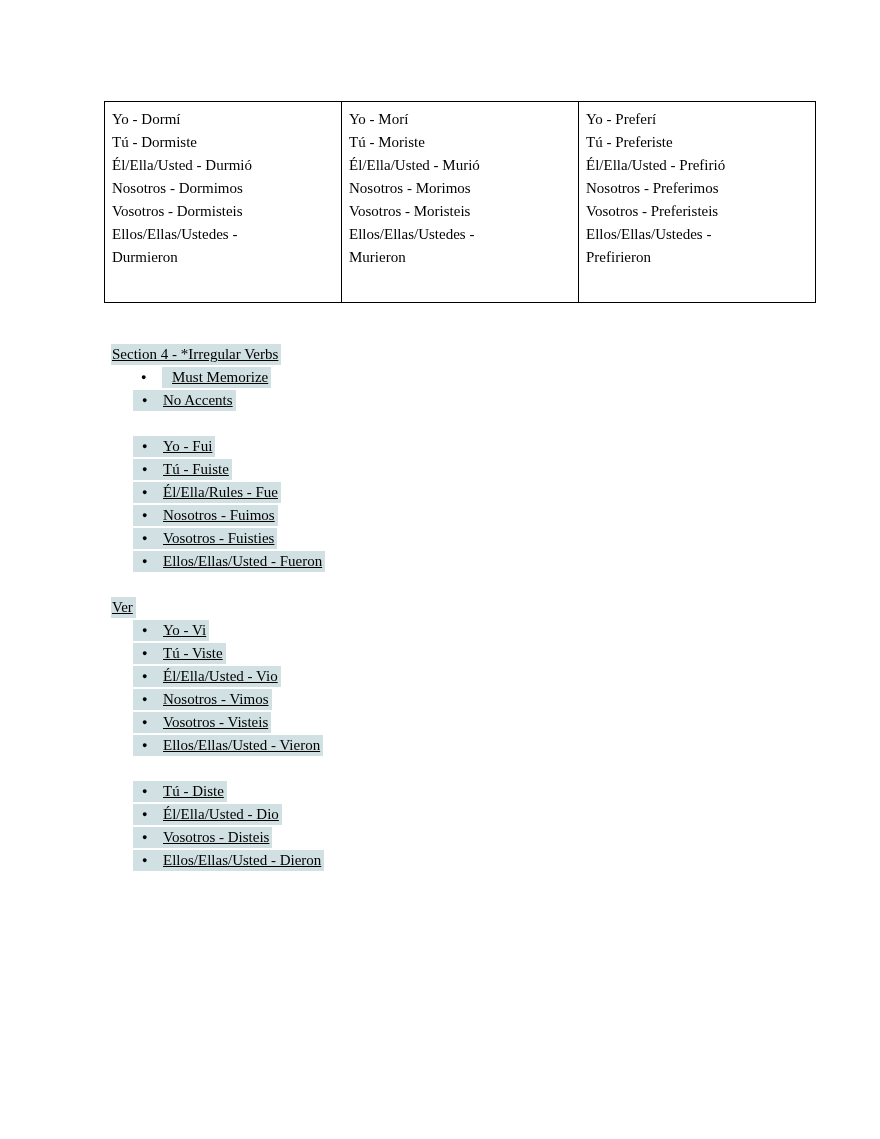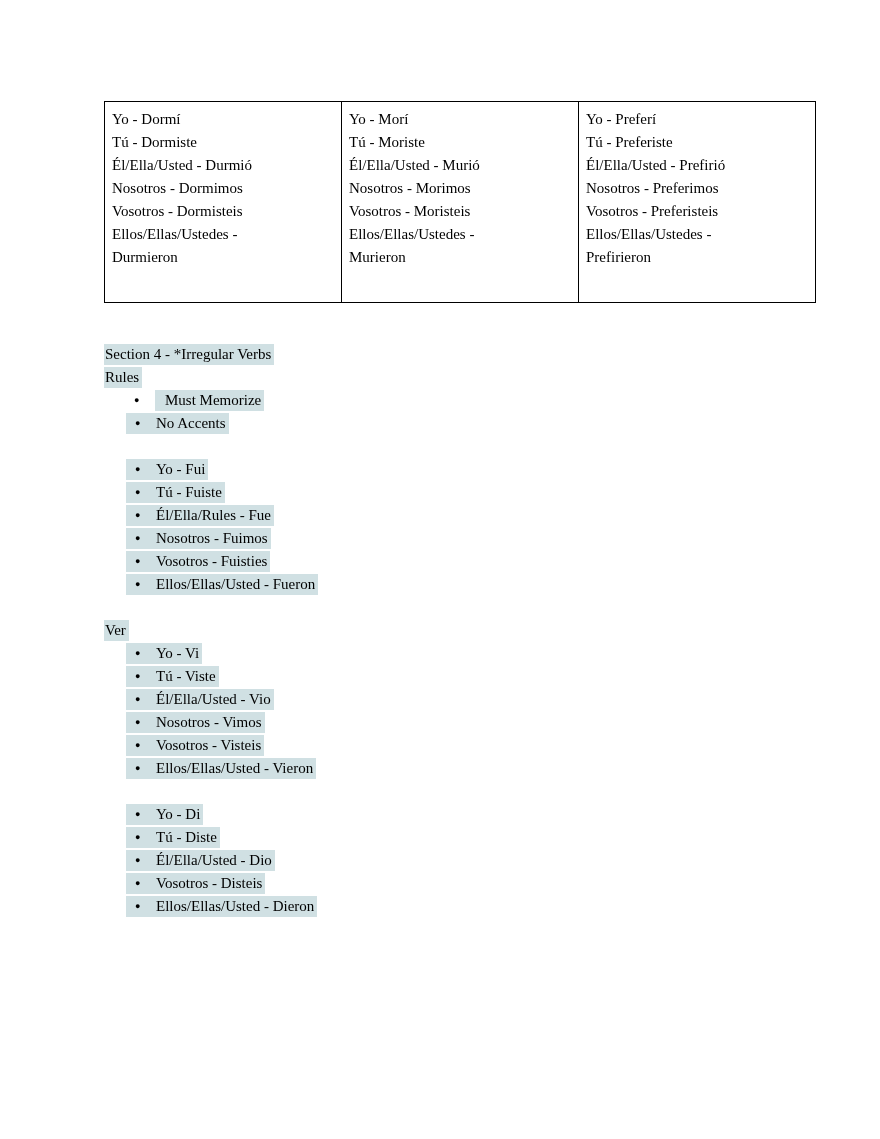--- a/index.html
+++ b/index.html
@@ -35,24 +35,25 @@
     line-height: 23px;
     font-size: 15px;
     overflow: hidden;
   }
   .cell-line {
     height: 23px;
     white-space: nowrap;
   }
   .content {
     position: absolute;
-    left: 104px;
+    left: 111px;
     top: 343px;
     width: 640px;
     line-height: 23px;
+    text-decoration: underline;
   }
   .section { margin-bottom: 23px; }
   .line {
     height: 23px;
     line-height: 23px;
     white-space: nowrap;
   }
   .hl {
     background: var(--hl-color, #d0e0e3);
     padding: 2px 3px 3px 1px;
@@ -101,21 +102,20 @@
             <div class="cell-line">Vosotros - Preferisteis</div>
             <div class="cell-line">Ellos/Ellas/Ustedes -</div>
             <div class="cell-line">Prefirieron</div>
           </td>
         </tr>
     </tbody>
   </table>
   <div class="content">
       <div class="section">
         <div class="line"><span class="hl">Section 4 - *Irregular Verbs</span></div>
-        <div class="line"><span class="hl">Rules</span></div>
         <div class="line li"><span class="bullet-cell">●</span><span class="hl" style="padding-left: 10px;"><span>Must Memorize</span></span></div>
         <div class="line li"><span class="hl"><span class="bullet-cell">●</span><span>No Accents</span></span></div>
       </div>
       <div class="section">
         <div class="line li"><span class="hl"><span class="bullet-cell">●</span><span>Yo - Fui</span></span></div>
         <div class="line li"><span class="hl"><span class="bullet-cell">●</span><span>Tú - Fuiste</span></span></div>
         <div class="line li"><span class="hl"><span class="bullet-cell">●</span><span>Él/Ella/Rules - Fue</span></span></div>
         <div class="line li"><span class="hl"><span class="bullet-cell">●</span><span>Nosotros - Fuimos</span></span></div>
         <div class="line li"><span class="hl"><span class="bullet-cell">●</span><span>Vosotros - Fuisties</span></span></div>
         <div class="line li"><span class="hl"><span class="bullet-cell">●</span><span>Ellos/Ellas/Usted - Fueron</span></span></div>
@@ -123,20 +123,19 @@
       <div class="section">
         <div class="line"><span class="hl">Ver</span></div>
         <div class="line li"><span class="hl"><span class="bullet-cell">●</span><span>Yo - Vi</span></span></div>
         <div class="line li"><span class="hl"><span class="bullet-cell">●</span><span>Tú - Viste</span></span></div>
         <div class="line li"><span class="hl"><span class="bullet-cell">●</span><span>Él/Ella/Usted - Vio</span></span></div>
         <div class="line li"><span class="hl"><span class="bullet-cell">●</span><span>Nosotros - Vimos</span></span></div>
         <div class="line li"><span class="hl"><span class="bullet-cell">●</span><span>Vosotros - Visteis</span></span></div>
         <div class="line li"><span class="hl"><span class="bullet-cell">●</span><span>Ellos/Ellas/Usted - Vieron</span></span></div>
       </div>
       <div class="section">
-        <div class="line li"><span class="hl"><span class="bullet-cell">●</span><span>Yo - Di</span></span></div>
         <div class="line li"><span class="hl"><span class="bullet-cell">●</span><span>Tú - Diste</span></span></div>
         <div class="line li"><span class="hl"><span class="bullet-cell">●</span><span>Él/Ella/Usted - Dio</span></span></div>
         <div class="line li"><span class="hl"><span class="bullet-cell">●</span><span>Vosotros - Disteis</span></span></div>
         <div class="line li"><span class="hl"><span class="bullet-cell">●</span><span>Ellos/Ellas/Usted - Dieron</span></span></div>
       </div>
     </div>
 </div>
 
 </body></html>

